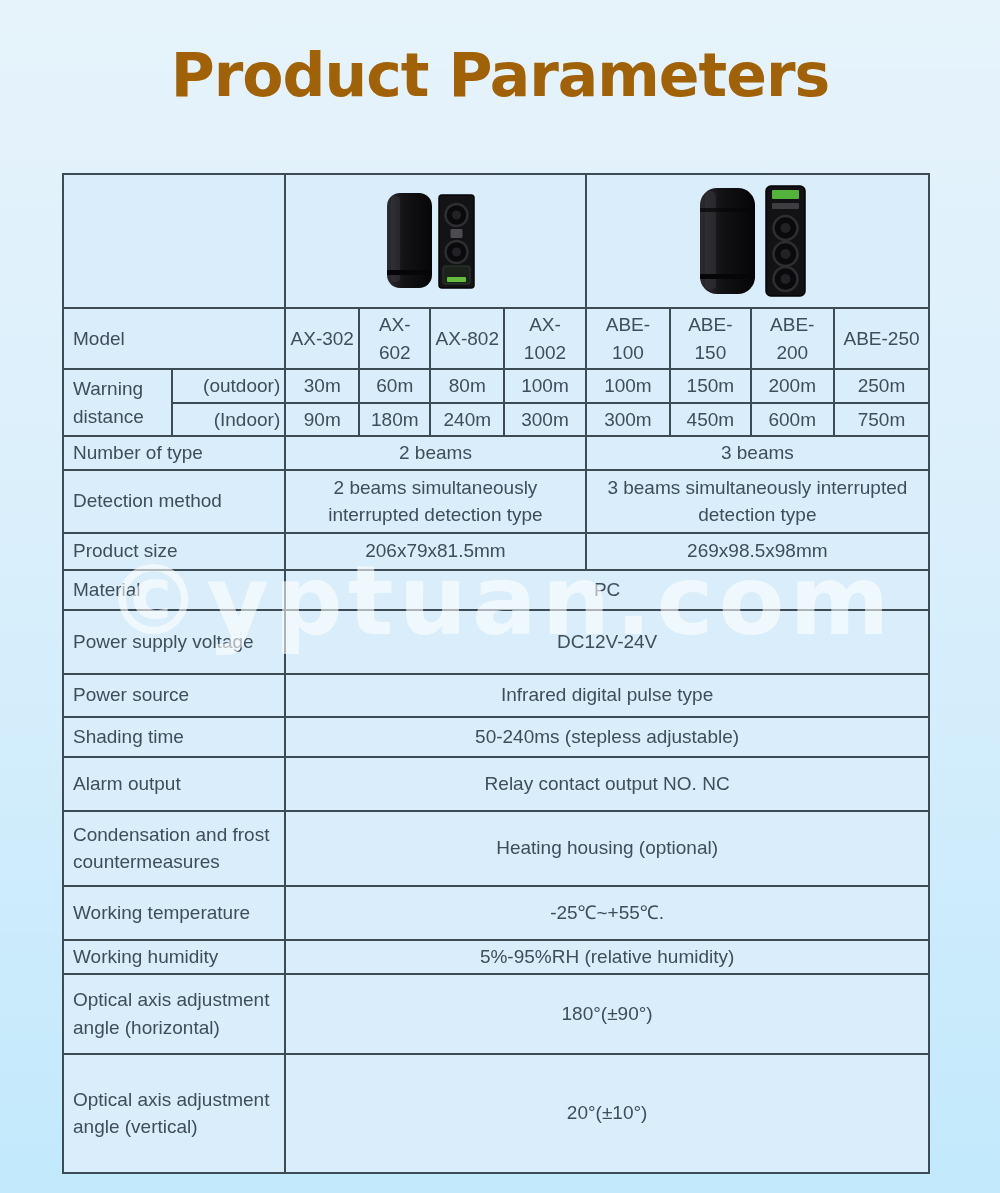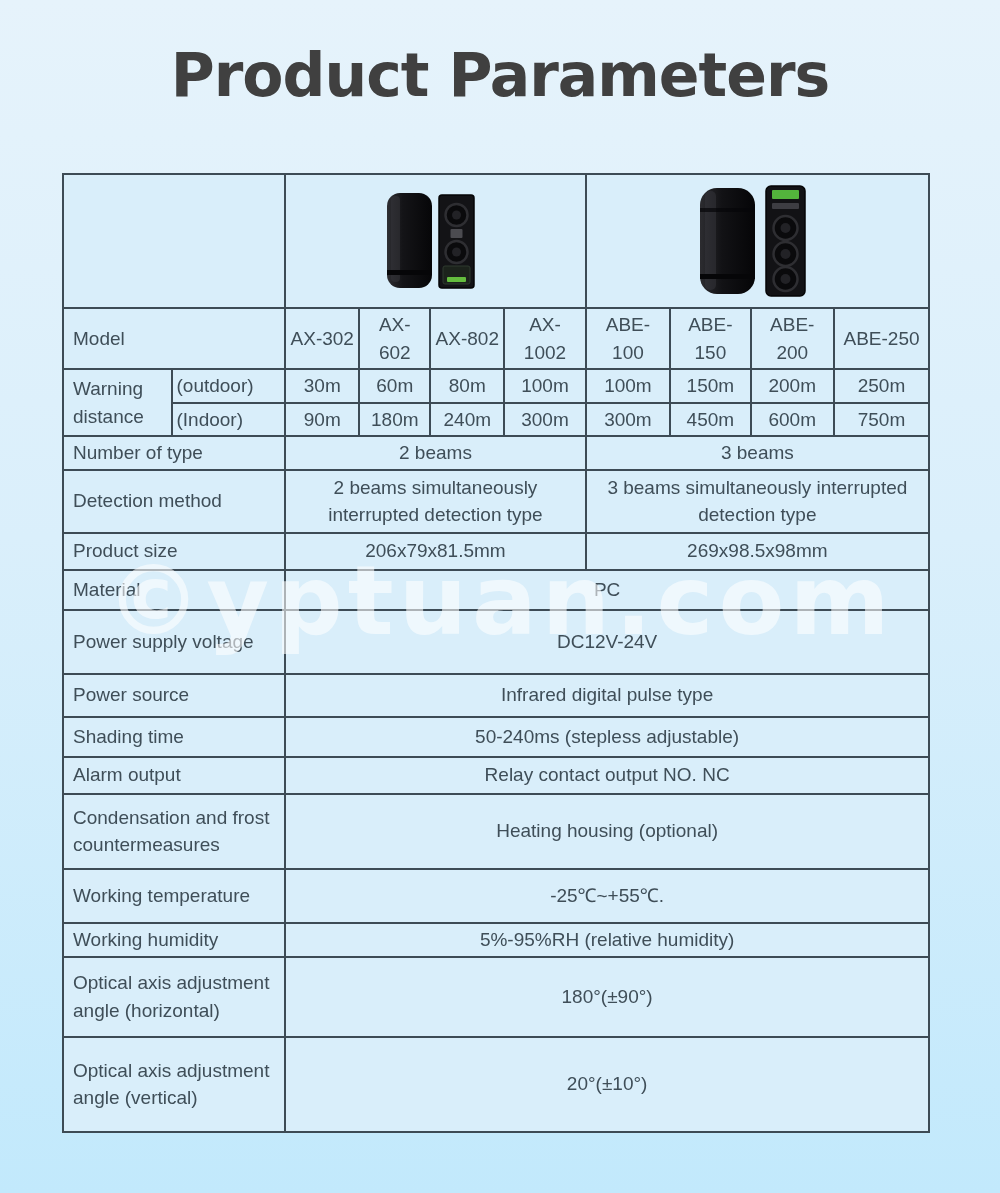--- a/index.html
+++ b/index.html
@@ -9,37 +9,37 @@
     font-family: "Liberation Sans", sans-serif;
     color:#3f4e58;
     position:relative;
     overflow:hidden;
   }
   .page-title {
     position:absolute; top:40px; left:0; width:100%;
     margin:0; text-align:center;
     font-family:"DejaVu Sans","Liberation Sans",sans-serif;
     font-weight:bold; font-size:60px; letter-spacing:-1px;
-    color:#404040;
+    color:#a16207;
   }
   .table-wrap { position:absolute; left:62px; top:173px; }
   table { border-collapse:collapse; table-layout:fixed; width:868px; }
   td {
     border:2px solid #3d4b55;
     background:#d9eefa;
     font-size:19px;
     text-align:center;
     vertical-align:middle;
     padding:2px 4px;
     color:#3f4e58;
     line-height:1.45;
     overflow:hidden;
   }
   td.lbl { text-align:left; padding-left:9px; padding-right:4px; }
-  td.sub { text-align:left; }
+  td.sub { text-align:right; }
   .img-cell { padding:4px 0; }
   .watermark {
     position:absolute;
     top:545px; left:50%;
     transform:translateX(-50%);
     font-family:"DejaVu Sans","Liberation Sans",sans-serif;
     font-weight:bold;
     font-size:96px;
     letter-spacing:5px;
     color:rgba(255,255,255,0.58);
@@ -184,41 +184,41 @@
       <td colspan="8">DC12V-24V</td>
     </tr>
     <tr style="height:43px">
       <td colspan="2" class="lbl">Power source</td>
       <td colspan="8">Infrared digital pulse type</td>
     </tr>
     <tr style="height:40px">
       <td colspan="2" class="lbl">Shading time</td>
       <td colspan="8">50-240ms (stepless adjustable)</td>
     </tr>
-    <tr style="height:37px">
+    <tr style="height:54px">
       <td colspan="2" class="lbl">Alarm output</td>
       <td colspan="8">Relay contact output NO. NC</td>
     </tr>
     <tr style="height:75px">
       <td colspan="2" class="lbl">Condensation and frost countermeasures</td>
       <td colspan="8">Heating housing (optional)</td>
     </tr>
     <tr style="height:54px">
       <td colspan="2" class="lbl">Working temperature</td>
       <td colspan="8">-25℃~+55℃.</td>
     </tr>
     <tr style="height:34px">
       <td colspan="2" class="lbl">Working humidity</td>
       <td colspan="8">5%-95%RH (relative humidity)</td>
     </tr>
     <tr style="height:80px">
       <td colspan="2" class="lbl">Optical axis adjustment angle (horizontal)</td>
       <td colspan="8">180°(±90°)</td>
     </tr>
-    <tr style="height:95px">
+    <tr style="height:119px">
       <td colspan="2" class="lbl">Optical axis adjustment angle (vertical)</td>
       <td colspan="8">20°(±10°)</td>
     </tr>
   </tbody>
     </table>
 </div>
 
 <div class="watermark">©yptuan.com</div>
 
 </body></html>

